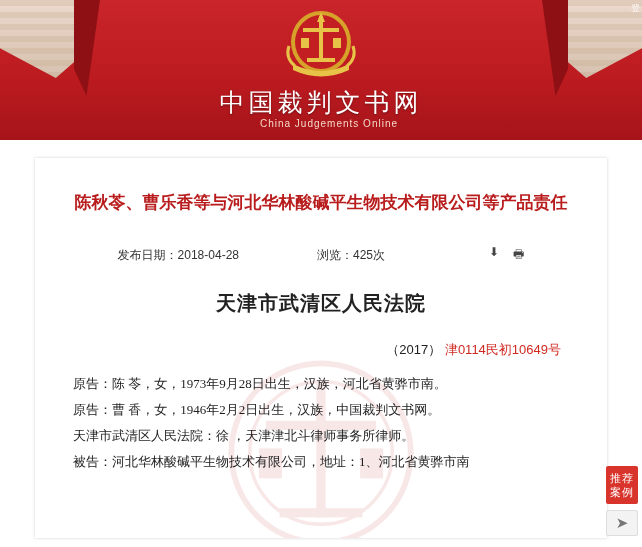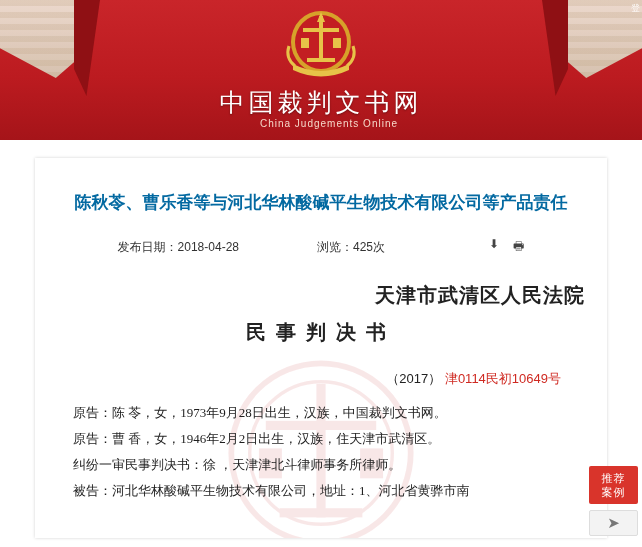--- a/index.html
+++ b/index.html
@@ -127,48 +127,48 @@
     opacity: .10;
     pointer-events: none;
   }
 
   .doc-title {
     position: relative;
     text-align: center;
     font-size: 17px;
     font-weight: bold;
     line-height: 29px;
-    color: #0369a1;
+    color: #b91c1c;
     margin: 14px 14px 0;
     font-family: "Liberation Sans", sans-serif;
     z-index: 2;
   }
 
   .meta-row {
     position: relative;
     display: flex;
     align-items: center;
     justify-content: center;
     gap: 78px;
-    margin-top: 20px;
+    margin-top: 28px;
     font-size: 12px;
     color: #333;
     z-index: 2;
   }
   .meta-row .icons {
     display: flex;
     gap: 14px;
     margin-left: 26px;
     color: #444;
   }
   .meta-row .icons span { cursor: pointer; }
 
   .court-name {
     position: relative;
-    text-align: right;
+    text-align: center;
     font-size: 20px;
     font-weight: bold;
     margin-top: 24px;
     letter-spacing: 1px;
     font-family: "Liberation Serif", serif;
     z-index: 2;
   }
   .doc-kind {
     position: relative;
     text-align: center;
@@ -202,21 +202,21 @@
   .body-text p {
     margin: 0;
     text-indent: 0;
   }
 
   
   .float-widget {
     position: absolute;
     right: 4px;
     top: 466px;
-    width: 49px;
+    width: 32px;
     text-align: center;
     z-index: 30;
   }
   .float-widget .rec {
     background: #d9342b;
     color: #fff;
     font-size: 11px;
     line-height: 14px;
     padding: 5px 3px;
     border-radius: 2px;
@@ -280,31 +280,30 @@
   <div class="meta-row">
     <span>发布日期：2018-04-28</span>
     <span>浏览：425次</span>
     <span class="icons">
       <span>⬇</span>
       <span>🖶</span>
     </span>
   </div>
 
   <div class="court-name">天津市武清区人民法院</div>
-  <div class="doc-kind">民事判决书</div>
 
   <div class="case-no">
     <span>（2017）</span>
     <span class="red">津0114民初10649号</span>
   </div>
 
   <div class="body-text">
-    <p>原告：陈  苓，女，1973年9月28日出生，汉族，中国裁判文书网。</p>
-    <p>原告：曹  香，女，1946年2月2日出生，汉族，住天津市武清区。</p>
-    <p>纠纷一审民事判决书：徐   ，天津津北斗律师事务所律师。</p>
+    <p>原告：陈  苓，女，1973年9月28日出生，汉族，河北省黄骅市南。</p>
+    <p>原告：曹  香，女，1946年2月2日出生，汉族，中国裁判文书网。</p>
+    <p>天津市武清区人民法院：徐   ，天津津北斗律师事务所律师。</p>
     <p>被告：河北华林酸碱平生物技术有限公司，地址：1、河北省黄骅市南</p>
 
   </div>
 </div>
 
 <div class="float-widget">
   <div class="rec">
     <div>推荐</div>
     <div>案例</div>
   </div>

